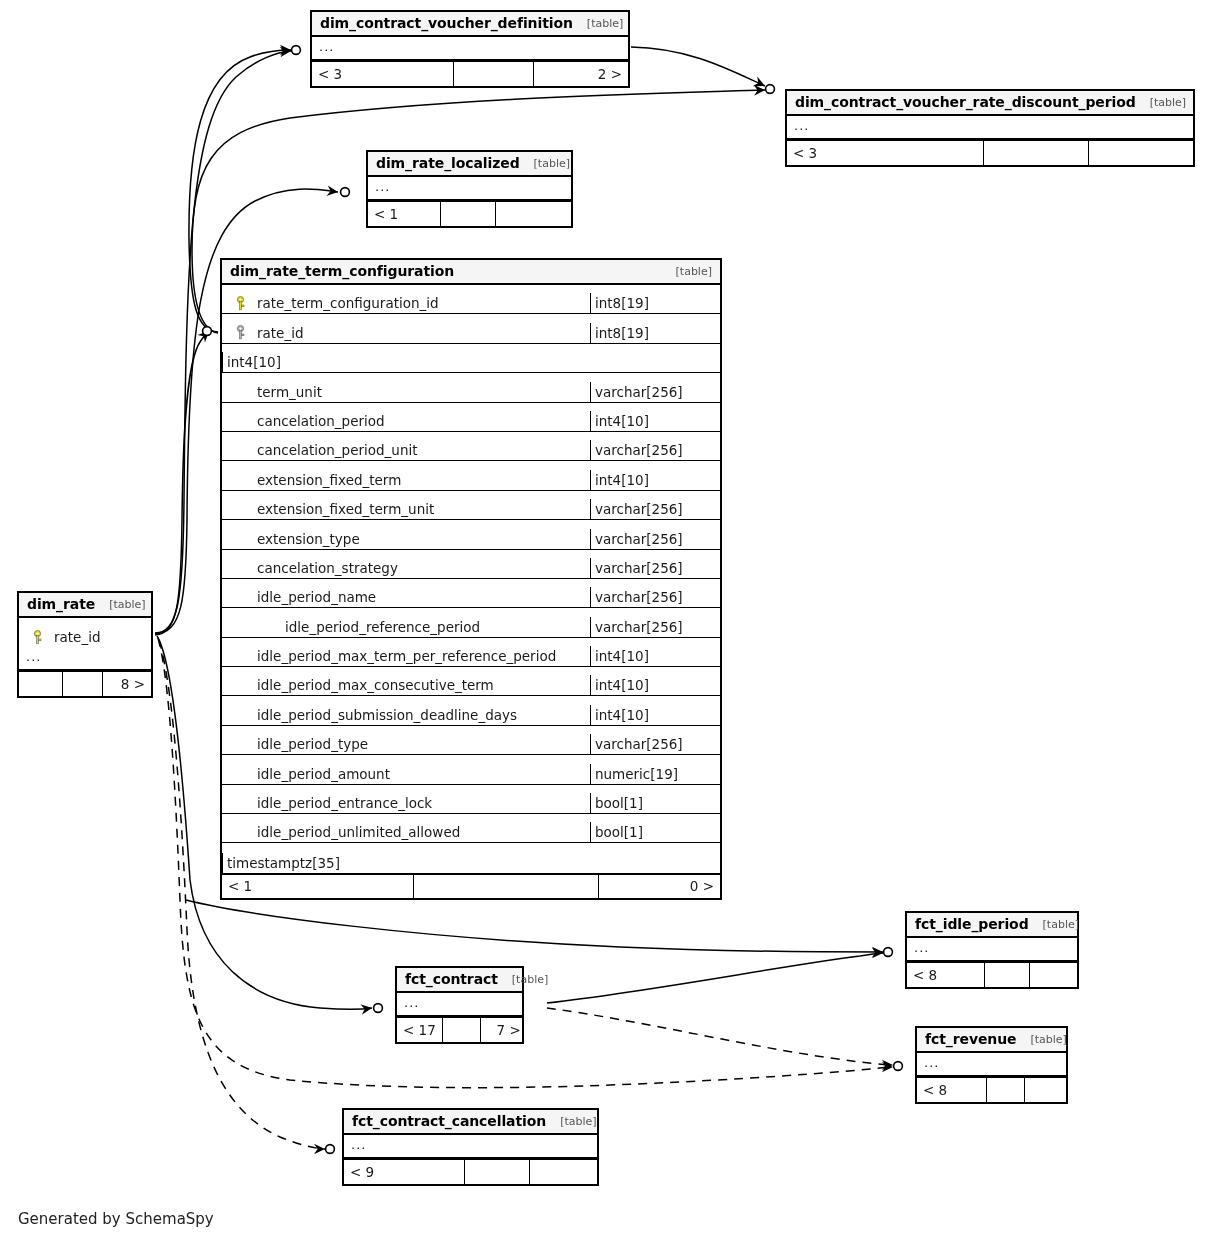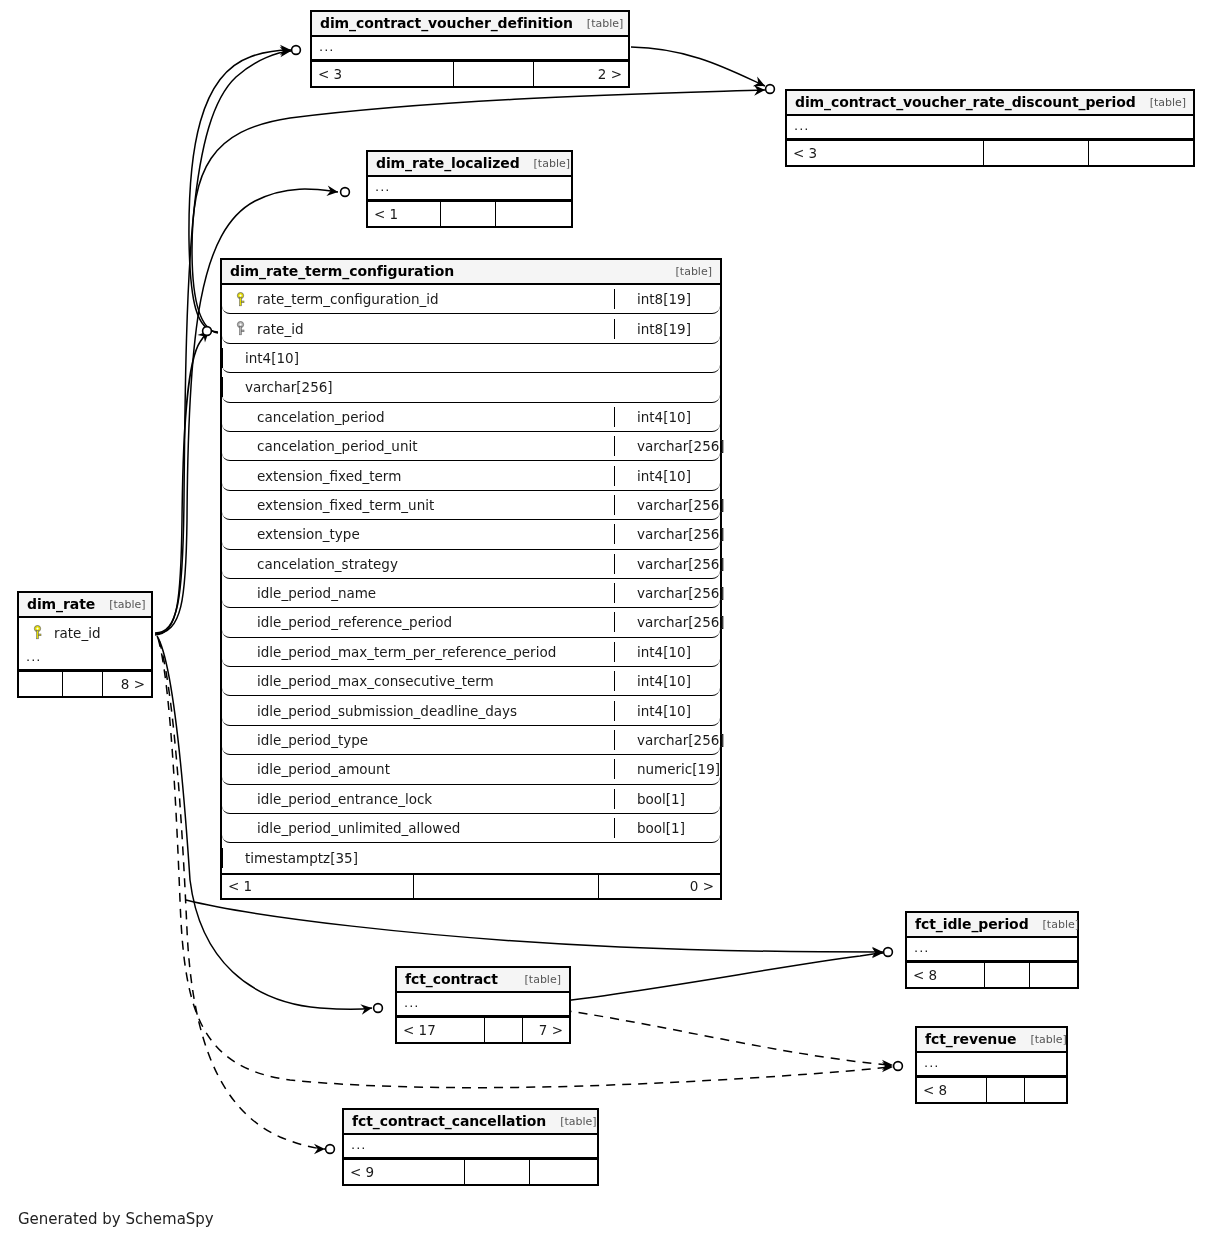--- a/index.html
+++ b/index.html
@@ -59,42 +59,41 @@
   }
   .tbl-kind {
     font-size: 11px;
     color: #555555;
     padding-left: 14px;
   }
 
   .tbl-row {
     box-sizing: border-box;
     display: flex;
-    align-items: center;
+    align-items: flex-end;
     border-bottom: 1px solid #000000;
     min-height: 29.4px;
-    border-radius: 8px;
   }
   .tbl-row:last-child { border-bottom: none; }
 
   .col-name {
     flex: 1 1 auto;
     display: flex;
     align-items: center;
     padding: 2px 6px 2px 7px;
     white-space: nowrap;
     overflow: hidden;
   }
   .col-type {
     flex: 0 0 auto;
     box-sizing: border-box;
-    width: 106px;
-    display: flex;
-    align-items: center;
-    padding: 2px 22px;
+    width: 130px;
+    display: flex;
+    align-items: center;
+    padding: 2px 4px;
     border-left: 1px solid #000000;
     white-space: nowrap;
   }
 
   .key-slot {
     flex: 0 0 auto;
     width: 22px;
     display: flex;
     align-items: center;
     justify-content: center;
@@ -285,20 +284,24 @@
                 </svg>
               </span>
               <span style="padding-left: 6px;">rate_id</span>
             </div>
             <div class="col-type">int8[19]</div>
           </div>
           <div class="tbl-row">
             <div class="col-type">int4[10]</div>
           </div>
           <div class="tbl-row">
+            <div class="col-name">
+              <span class="key-slot"></span>
+              <span style="padding-left: 6px;">term_unit</span>
+            </div>
             <div class="col-type">varchar[256]</div>
           </div>
           <div class="tbl-row">
             <div class="col-name">
               <span class="key-slot"></span>
               <span style="padding-left: 6px;">cancelation_period</span>
             </div>
             <div class="col-type">int4[10]</div>
           </div>
           <div class="tbl-row">
@@ -339,21 +342,21 @@
           <div class="tbl-row">
             <div class="col-name">
               <span class="key-slot"></span>
               <span style="padding-left: 6px;">idle_period_name</span>
             </div>
             <div class="col-type">varchar[256]</div>
           </div>
           <div class="tbl-row">
             <div class="col-name">
               <span class="key-slot"></span>
-              <span style="padding-left: 6px;">idle_period_reference_period</span>
+              <span style="padding-left: 6px; margin-left: 28px;">idle_period_reference_period</span>
             </div>
             <div class="col-type">varchar[256]</div>
           </div>
           <div class="tbl-row">
             <div class="col-name">
               <span class="key-slot"></span>
               <span style="padding-left: 6px;">idle_period_max_term_per_reference_period</span>
             </div>
             <div class="col-type">int4[10]</div>
           </div>
@@ -441,21 +444,21 @@
           <span class="tbl-name">fct_idle_period</span>
           <span class="tbl-kind">[table]</span>
         </div>
         <div class="ellipsis-row">...</div>
         <div class="footer-row thin-top">
           <div class="footer-cell left">&lt; 8</div>
           <div class="footer-cell mid" style="width: 45px;"></div>
           <div class="footer-cell right" style="width: 48px;"></div>
         </div>
       </div>
-      <div class="table-node" style="left: 395px; top: 966px; width: 176px;">
+      <div class="table-node" style="left: 395px; top: 966px; width: 129px;">
         <div class="tbl-header">
           <span class="tbl-name">fct_contract</span>
           <span class="tbl-kind">[table]</span>
         </div>
         <div class="ellipsis-row">...</div>
         <div class="footer-row thin-top">
           <div class="footer-cell left">&lt; 17</div>
           <div class="footer-cell mid" style="width: 38px;"></div>
           <div class="footer-cell right" style="width: 47px;">7 &gt;</div>
         </div>

